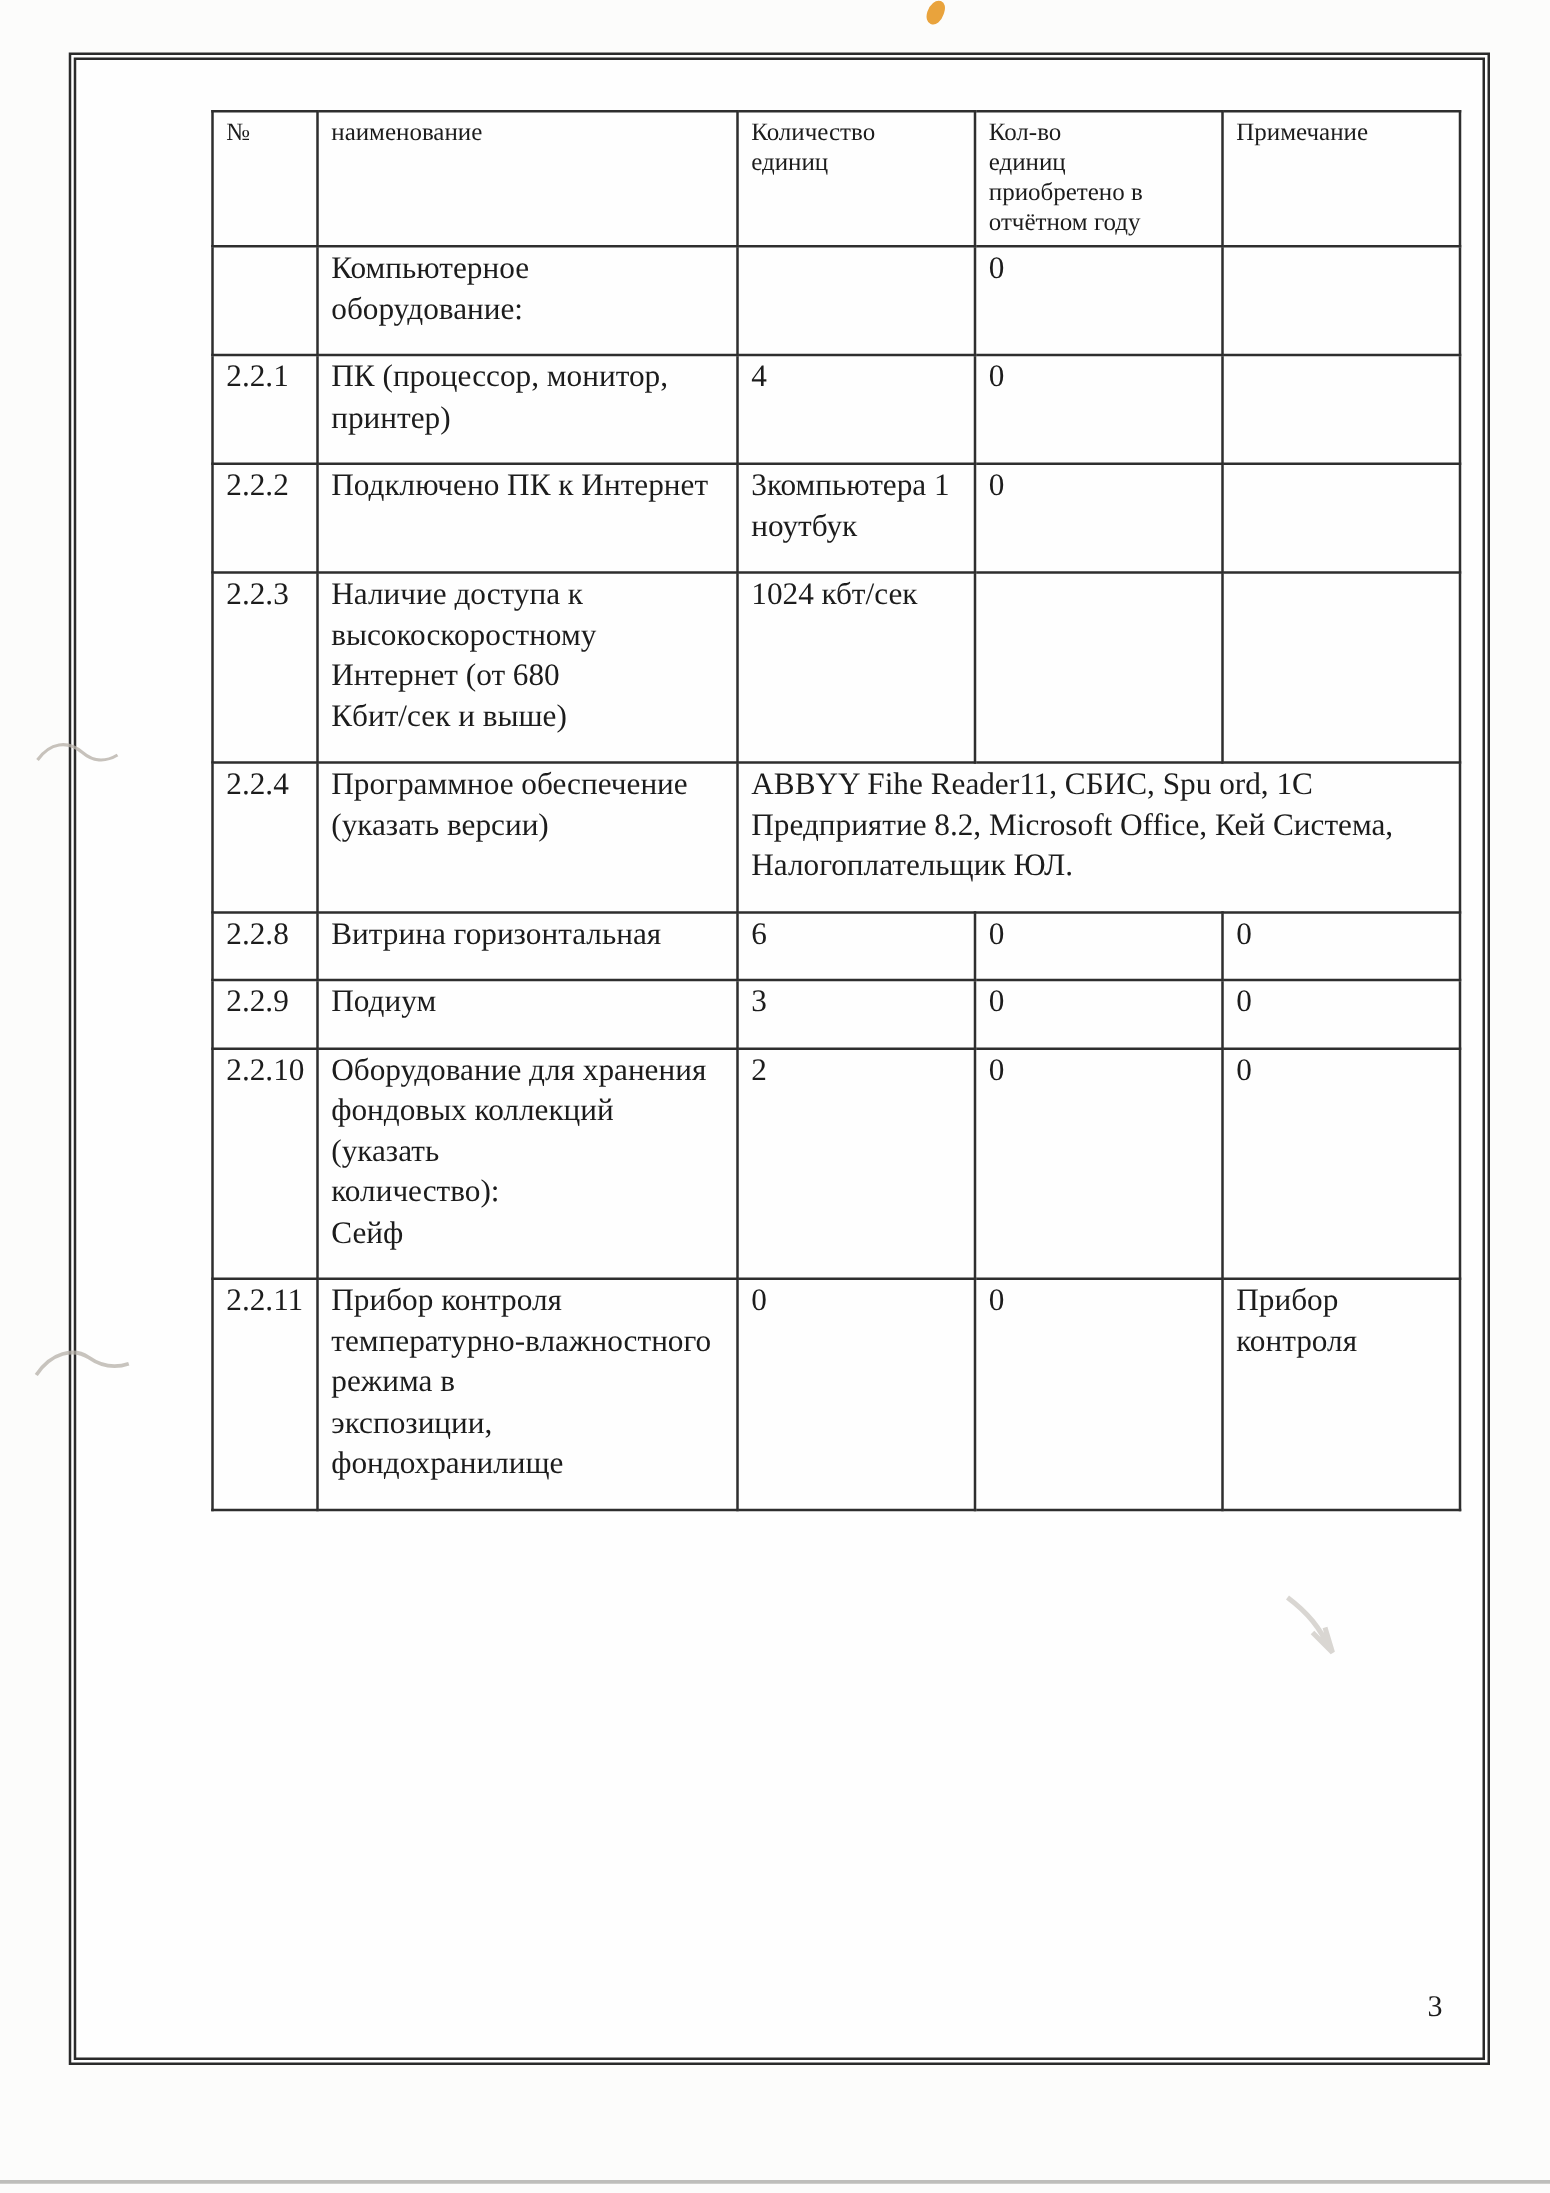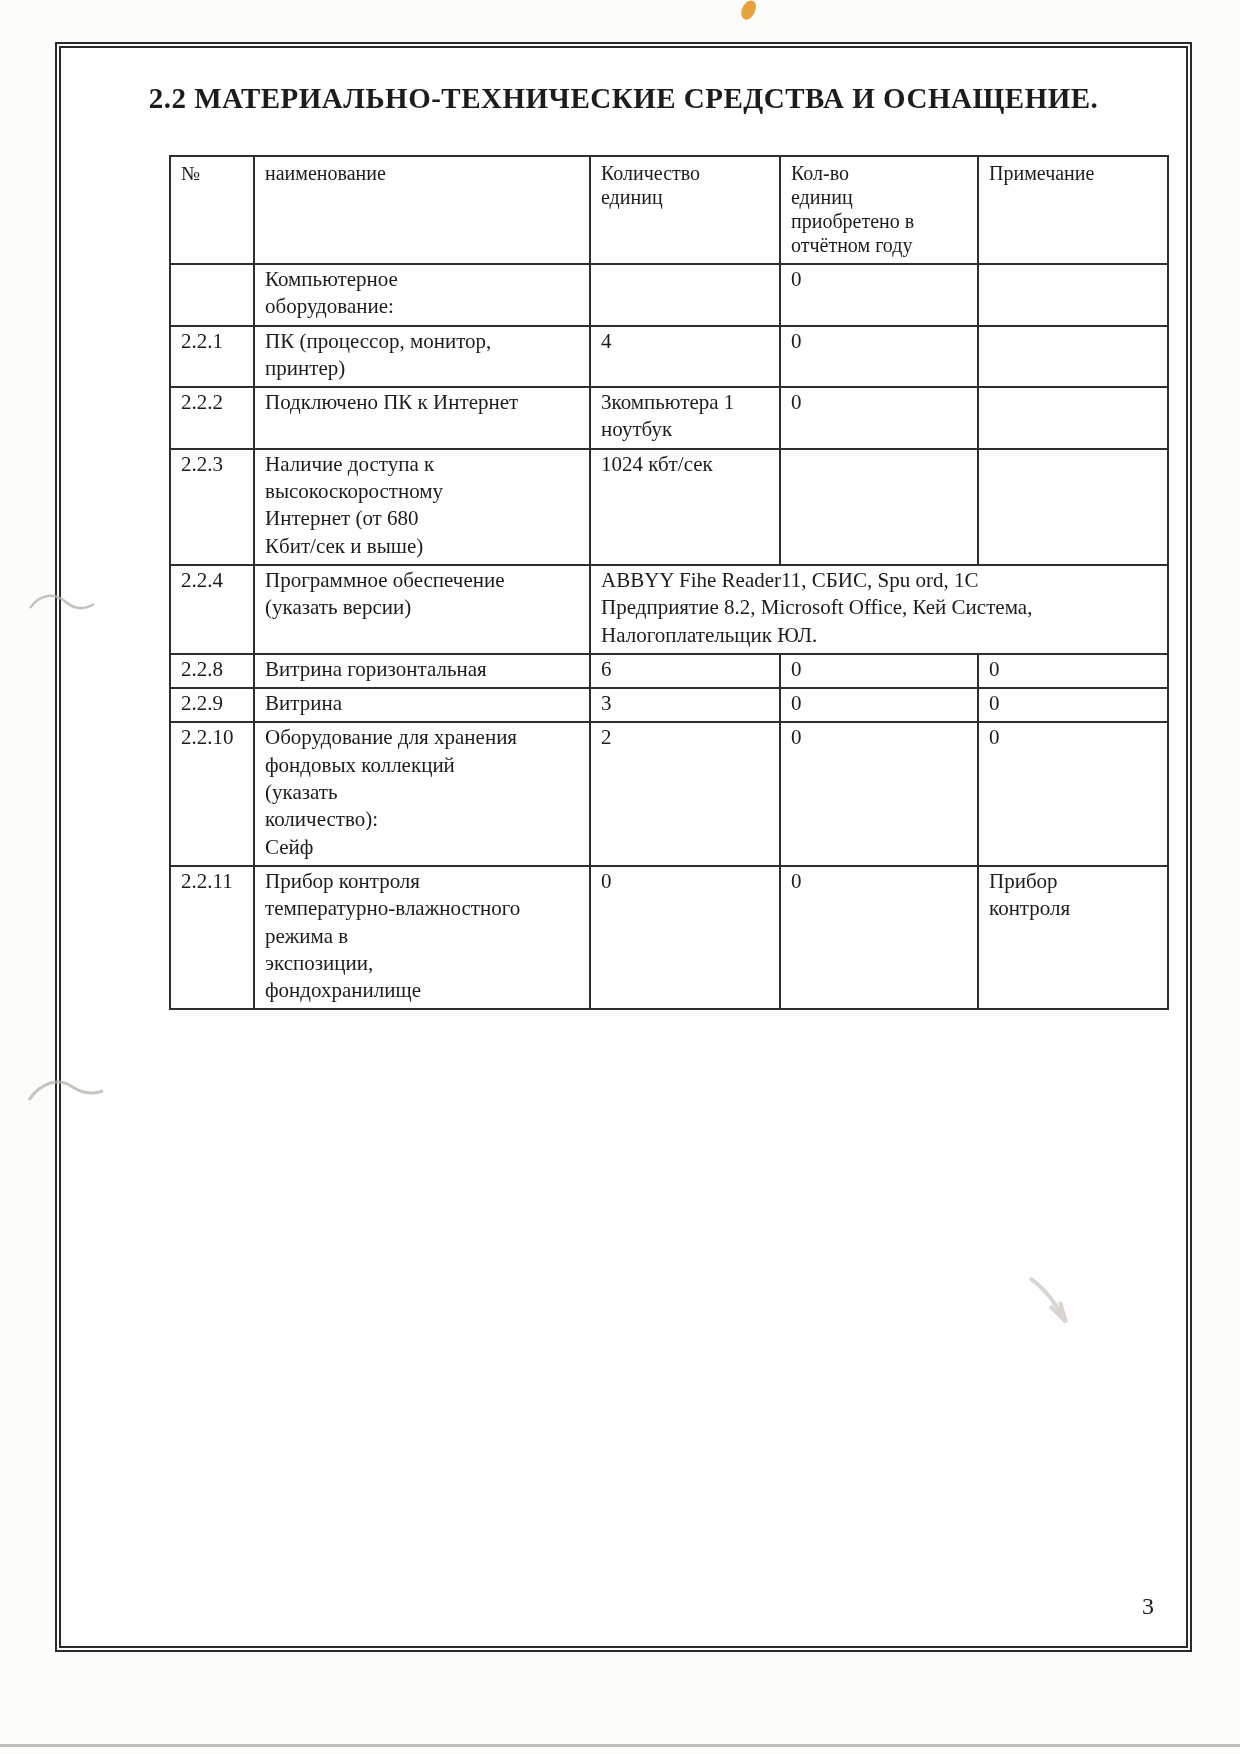--- a/index.html
+++ b/index.html
@@ -41,23 +41,23 @@
     overflow: hidden;
   }
   table.equipment th {
     font-weight: normal;
     font-size: 20px;
     line-height: 1.2;
     padding: 4px 8px 6px 10px;
     height: 96px;
   }
   table.equipment td {
-    font-size: 21px;
+    font-size: 25px;
     line-height: 1.3;
-    padding: 1px 8px 4px 10px;
+    padding: 1px 8px 19px 10px;
   }
   .page-number {
     position: absolute;
     right: 32px; bottom: 26px;
     font-size: 24px;
   }
   
   .speck {
     position: absolute;
     left: 742px; top: 0px;
@@ -77,21 +77,20 @@
   .pm1 { left: 28px; top: 580px; }
   .pm2 { left: 25px; top: 1070px; }
   .pm3 { left: 1020px; top: 1272px; }
 </style>
 </head>
 <body>
 
 <div class="speck"></div>
 
 <div class="page-frame">
-  <h1 class="doc-title">2.2 МАТЕРИАЛЬНО-ТЕХНИЧЕСКИЕ СРЕДСТВА И ОСНАЩЕНИЕ.</h1>
 
   <table class="equipment">
     <colgroup>
       <col style="width:84px">
       <col style="width:336px">
       <col style="width:190px">
       <col style="width:198px">
       <col style="width:190px">
     </colgroup>
     <thead>
@@ -152,21 +151,21 @@
         </tr>
         <tr>
           <td>2.2.8</td>
           <td>Витрина горизонтальная</td>
           <td>6</td>
           <td>0</td>
           <td>0</td>
         </tr>
         <tr>
           <td>2.2.9</td>
-          <td>Витрина</td>
+          <td>Подиум</td>
           <td>3</td>
           <td>0</td>
           <td>0</td>
         </tr>
         <tr>
           <td>2.2.10</td>
           <td>Оборудование для хранения
 фондовых коллекций
 (указать
 количество):

